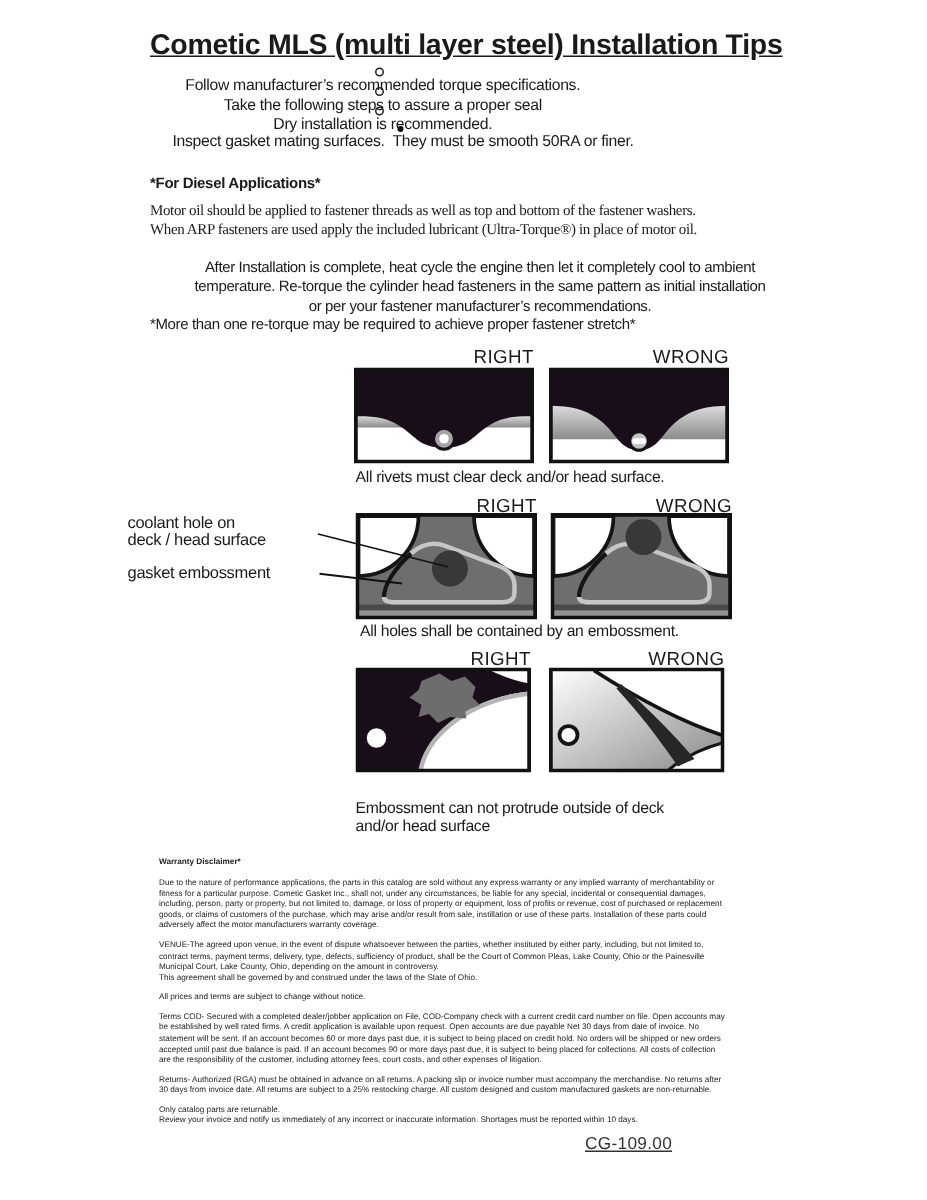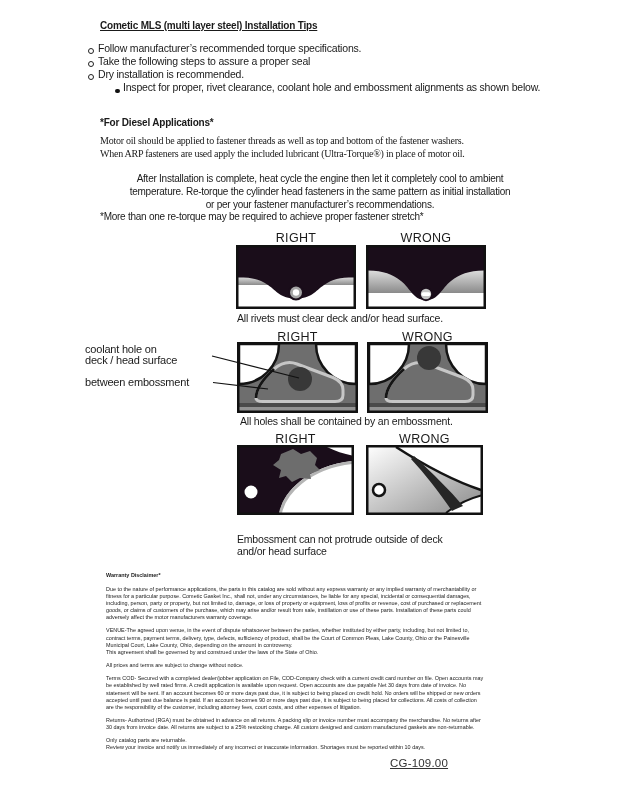--- a/index.html
+++ b/index.html
@@ -3,41 +3,41 @@
 <meta charset="utf-8">
 <style>
   html,body{margin:0;padding:0;}
   body{
     width:618px;height:800px;background:#ffffff;
     font-family:"Liberation Sans","DejaVu Sans",sans-serif;
     color:#1a1a1a;position:relative;overflow:hidden;
   }
   .abs{position:absolute;}
   .title{
-    font-size:10px;font-weight:bold;text-decoration:underline;
+    font-size:19px;font-weight:bold;text-decoration:underline;
     letter-spacing:-0.2px;white-space:nowrap;
   }
   .bullets{font-size:10.5px;letter-spacing:-0.2px;}
-  .b-row{display:flex;align-items:flex-end;height:13px;white-space:pre-wrap;}
+  .b-row{display:flex;align-items:center;height:13px;white-space:pre-wrap;flex-direction:column;}
   .b-row.sub{margin-left:27px;}
   .o-marker{
     width:4px;height:4px;border:1px solid #222;border-radius:50%;
     display:inline-block;margin:3.5px 4px 0 0;flex:0 0 auto;
   }
   .f-marker{
     width:4.5px;height:4.5px;background:#111;border-radius:50%;
     display:inline-block;margin:3.5px 3.5px 0 0;flex:0 0 auto;
   }
   .h2{font-size:10px;font-weight:bold;letter-spacing:-0.2px;}
   .body-p{
     font-size:10px;line-height:13.2px;letter-spacing:-0.25px;
     white-space:pre-line;width:440px;margin:0;
   }
   .dg-label{
-    font-size:12.5px;color:#1b1b1b;text-align:center;letter-spacing:0.3px;
+    font-size:12.5px;color:#1b1b1b;text-align:right;letter-spacing:0.3px;
   }
   .caption{font-size:10.5px;letter-spacing:-0.2px;white-space:pre-line;line-height:12px;}
   .callout{
     font-size:11px;line-height:10.5px;letter-spacing:-0.2px;
     white-space:pre-line;
   }
   .disc{
     width:430px;font-size:5.45px;line-height:7.15px;letter-spacing:0;
     color:#222;
   }
@@ -62,21 +62,21 @@
     </linearGradient>
   </defs>
 </svg>
 
 <div class="abs title" style="left:100px;top:20px;">Cometic MLS (multi layer steel) Installation Tips</div>
 
 <div class="abs bullets" style="left:88px;top:41px;">
   <div class="b-row"><span class="o-marker"></span><span>Follow manufacturer’s recommended torque specifications.</span></div>
   <div class="b-row"><span class="o-marker"></span><span>Take the following steps to assure a proper seal</span></div>
   <div class="b-row"><span class="o-marker"></span><span>Dry installation is recommended.</span></div>
-  <div class="b-row sub"><span class="f-marker"></span><span>Inspect for proper, rivet clearance, coolant hole and embossment alignments as shown below.</span></div>
+  <div class="b-row sub"><span class="f-marker"></span><span>Inspect gasket mating surfaces.  They must be smooth 50RA or finer.</span></div>
 </div>
 
 <div class="abs h2" style="left:100px;top:117px;">*For Diesel Applications*</div>
 <p class="abs body-p" style="left:100px;top:134px;font-family:Liberation Serif, serif;">Motor oil should be applied to fastener threads as well as top and bottom of the fastener washers.
 When ARP fasteners are used apply the included lubricant (Ultra-Torque®) in place of motor oil.</p>
 <p class="abs body-p" style="left:100px;top:172px;text-align:center;">After Installation is complete, heat cycle the engine then let it completely cool to ambient
 temperature. Re-torque the cylinder head fasteners in the same pattern as initial installation
 or per your fastener manufacturer’s recommendations.</p>
 <p class="abs body-p" style="left:100px;top:210px;">*More than one re-torque may be required to achieve proper fastener stretch*</p>
 
@@ -102,21 +102,21 @@
   <rect x="1.25" y="1.25" width="117.5" height="61.5" fill="none" stroke="#111" stroke-width="2.5"></rect>
 </svg>
 
 <div class="abs caption" style="left:237px;top:312px;">All rivets must clear deck and/or head surface.</div>
 
 <div class="abs dg-label" style="left:237px;top:330px;width:121px;">RIGHT</div>
 <div class="abs dg-label" style="left:367px;top:330px;width:121px;">WRONG</div>
 
 <div class="abs callout" style="left:85px;width:126px;top:344px;">coolant hole on
 deck / head surface</div>
-<div class="abs callout" style="left:85px;width:126px;top:377px;">between embossment</div>
+<div class="abs callout" style="left:85px;width:126px;top:377px;">gasket embossment</div>
 
 <svg class="abs" style="left:237px;top:342px;" width="121" height="71" viewBox="0 0 121 71">
   <rect x="2" y="2" width="117" height="67" fill="#6e6e6e"></rect>
   <path d="M2,2 L42,2 A40,40 0 0 1 2,42 Z" fill="#fff" stroke="#141414" stroke-width="2.5"></path>
   <path d="M119,2 L79,2 A40,40 0 0 0 119,42 Z" fill="#fff" stroke="#141414" stroke-width="2.5"></path>
   <rect x="2" y="61" width="117" height="4" fill="#4a4a4a"></rect>
   <rect x="2" y="65" width="117" height="4" fill="#929292"></rect>
   <path d="M19,56 C19,48 26,37 37,27 C44,21 52,19 60,22 L96,35.5 C103,38.5 106,42.5 106,48 L106,53 C106,57.5 103,59.5 98,59.5 L26,59.5 C21,59.5 19,58.5 19,56 Z" fill="none" stroke="#c6c6c6" stroke-width="3"></path>
   <path d="M19,56 C19,48 26,37 37,27" fill="none" stroke="#151515" stroke-width="3"></path>
   <circle cx="63" cy="37" r="12" fill="#383838"></circle>

